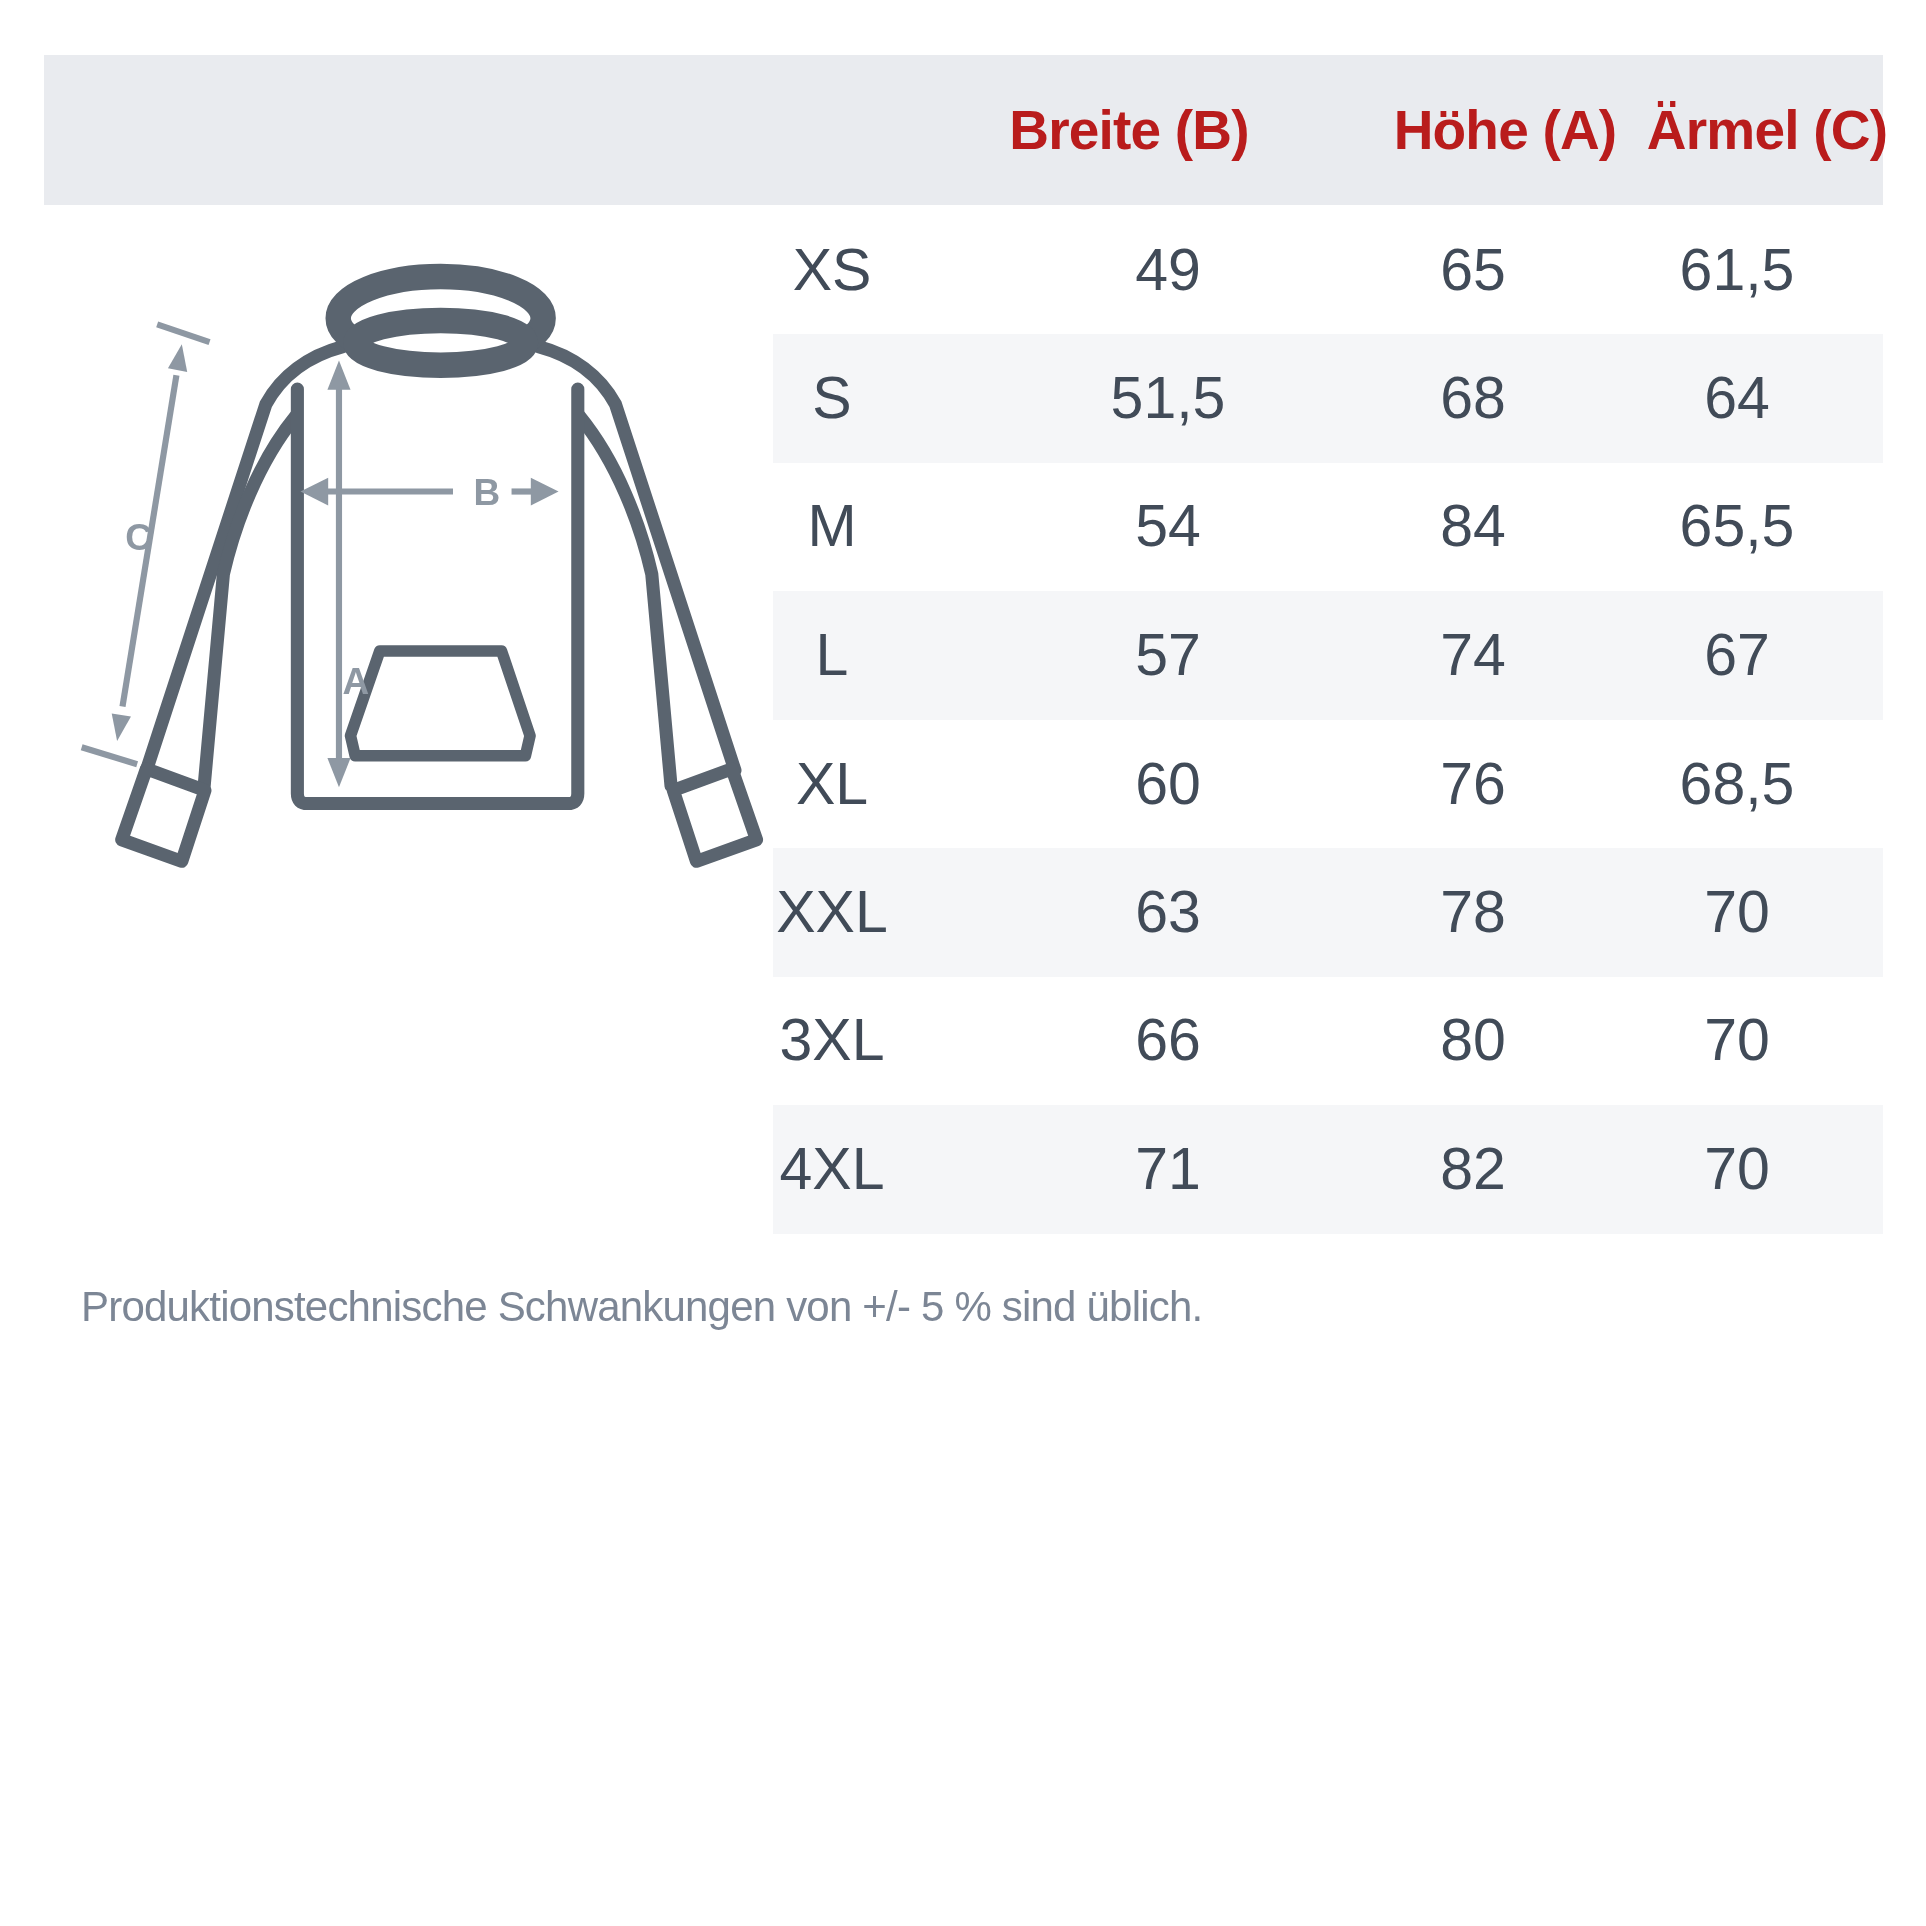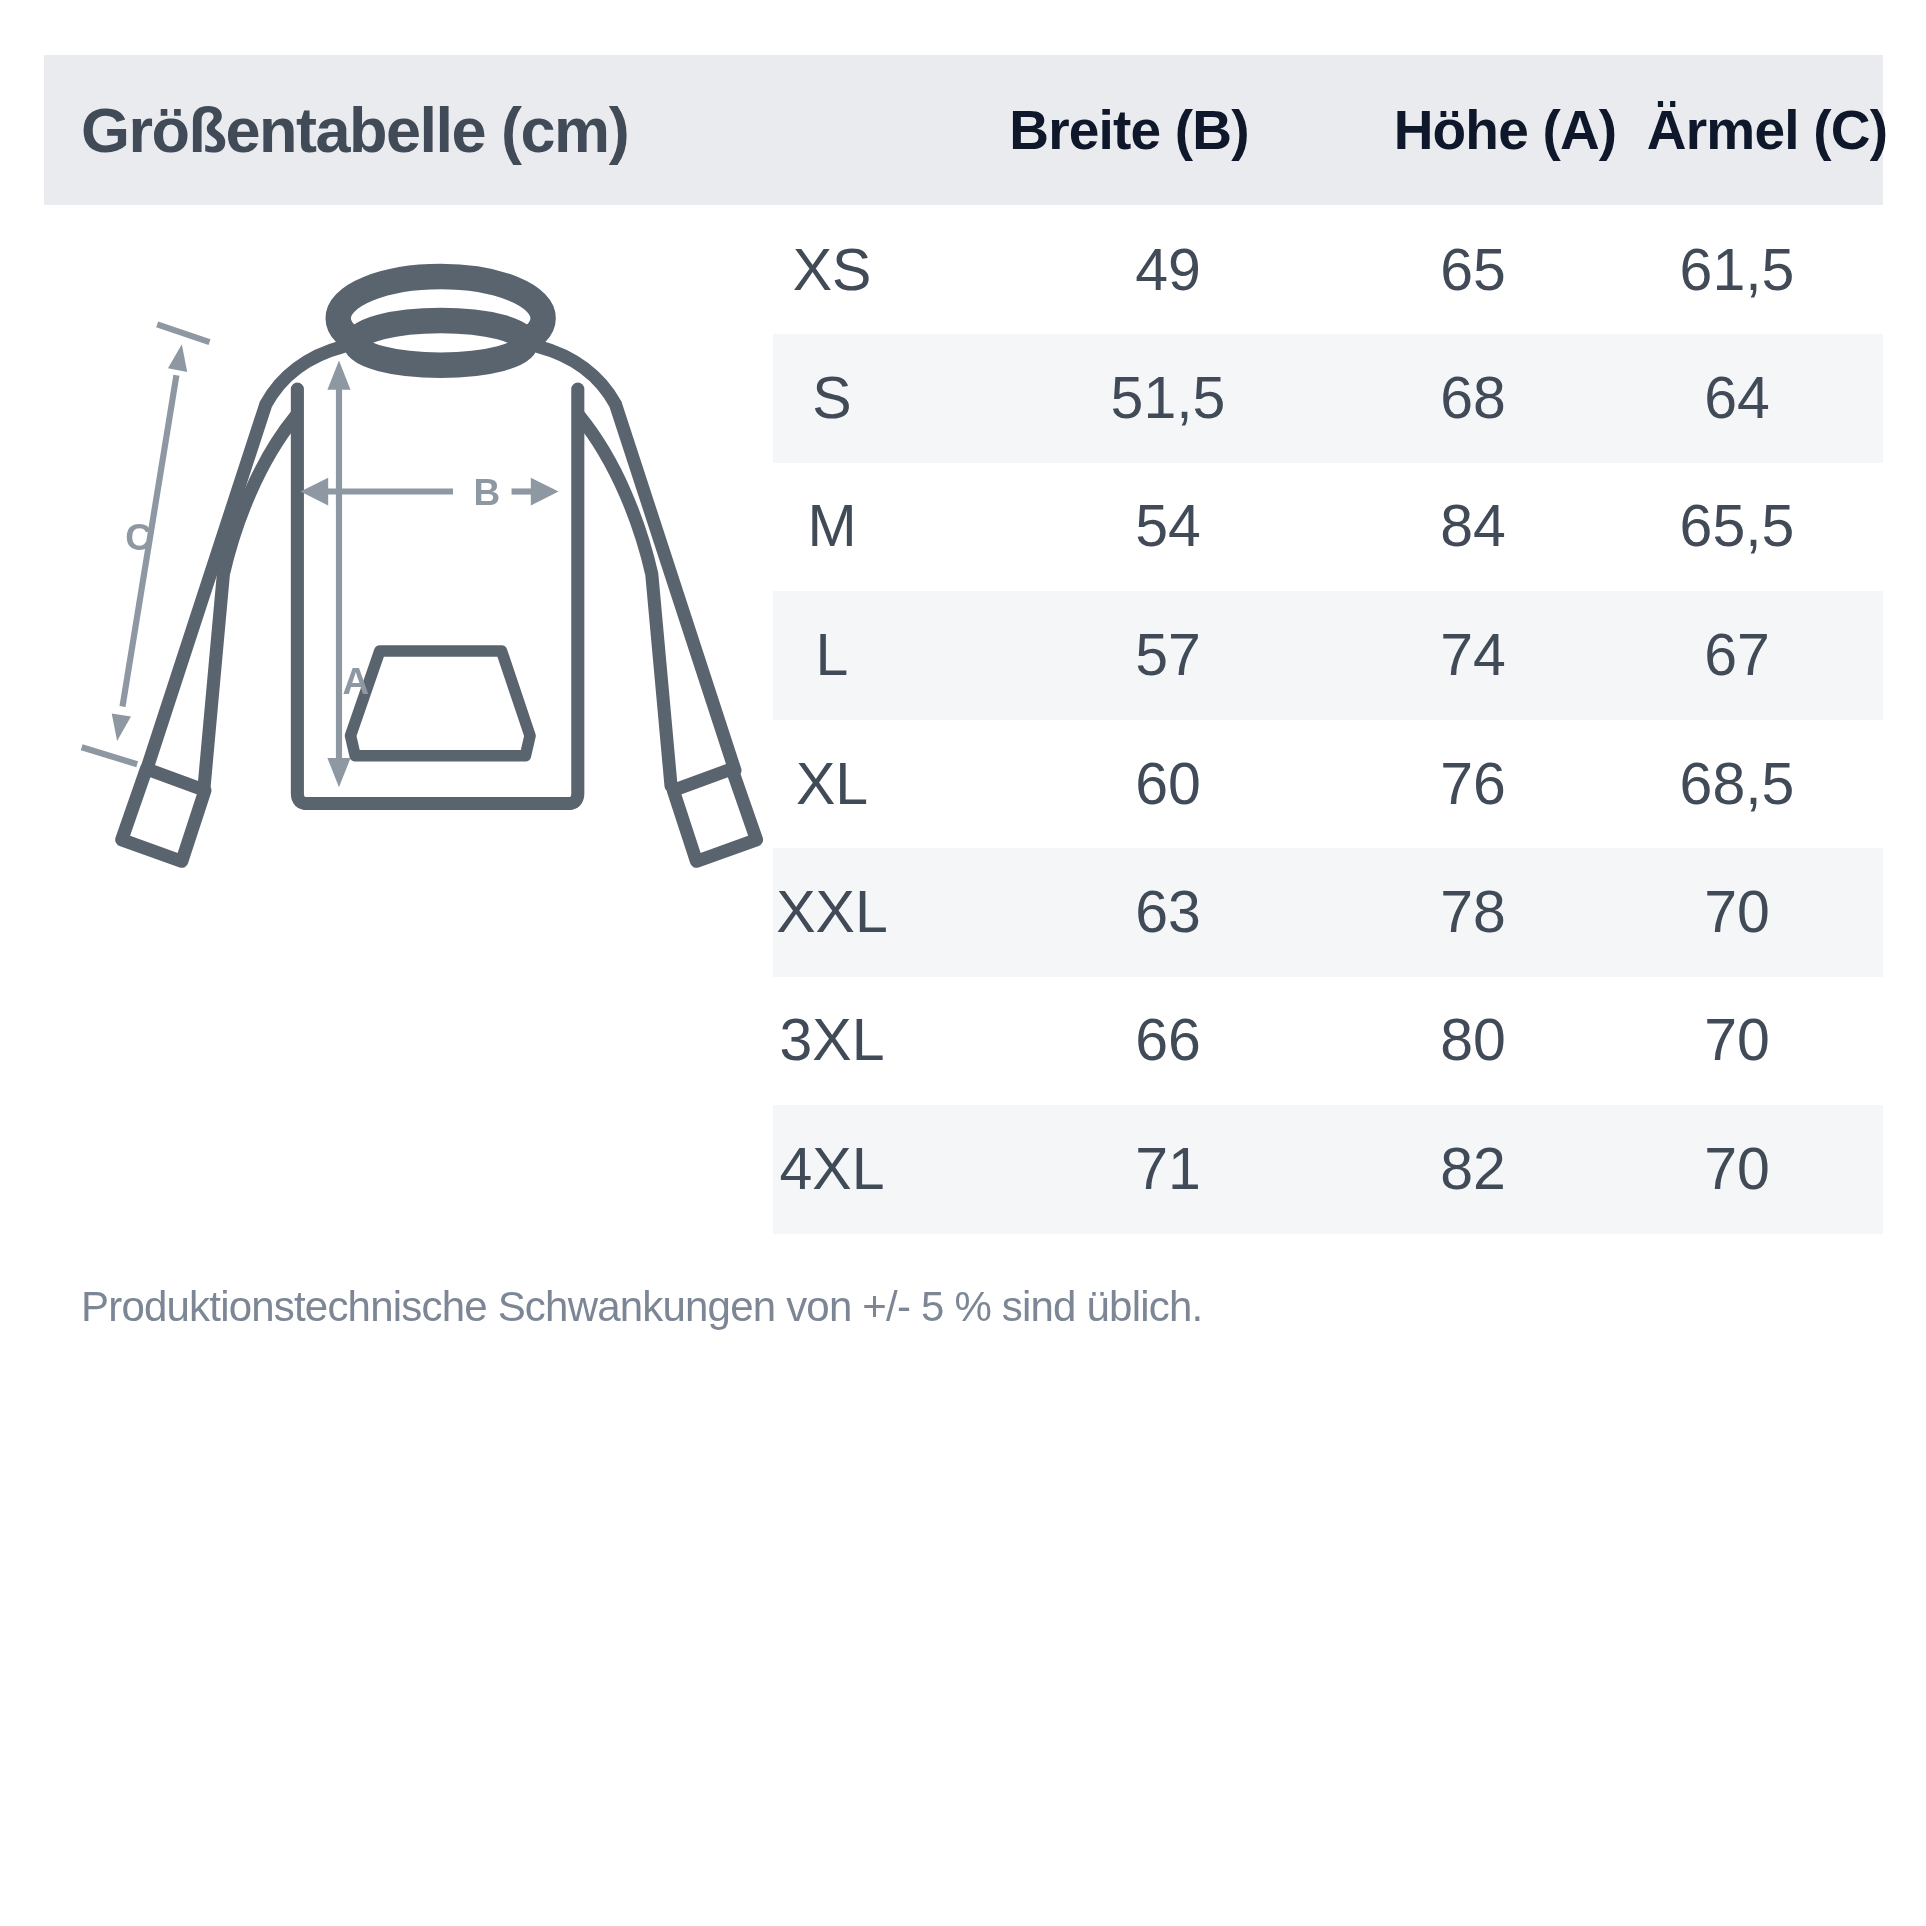--- a/index.html
+++ b/index.html
@@ -11,21 +11,21 @@
   .header-bar{
     position:absolute;left:44px;top:55px;width:1839px;height:150px;
     background:#e9ebef;
   }
   .title{
     position:absolute;left:37px;top:0;height:150px;line-height:150px;
     font-size:63px;font-weight:bold;color:#414b58;letter-spacing:-1.5px;white-space:nowrap;
   }
   .col-h{
     position:absolute;top:0;height:150px;line-height:150px;
-    font-size:55px;font-weight:bold;color:#0f172a;letter-spacing:-0.8px;white-space:nowrap;
+    font-size:55px;font-weight:bold;color:#b91c1c;letter-spacing:-0.8px;white-space:nowrap;
     transform:translateX(-50%);
   }
   .col-b{left:1085px;} .col-a{left:1461px;} .col-c{left:1723px;}
   
   .row{position:absolute;left:773px;width:1110px;height:129px;text-decoration:underline;}
   .row.striped{background:#f5f6f8;}
   .r0{top:206px;} .r1{top:334px;} .r2{top:462px;} .r3{top:591px;}
   .r4{top:720px;} .r5{top:848px;} .r6{top:976px;} .r7{top:1105px;}
   .cell{
     position:absolute;top:0;height:129px;line-height:129px;
@@ -44,21 +44,20 @@
   .dim-label{
     font-family:"Liberation Sans", sans-serif;font-size:48px;font-weight:bold;fill:#8e98a3;
   }
 </style>
 </head>
 <body>
 
 <div class="canvas">
 
   <div class="header-bar">
-    <div class="title">Größentabelle (cm)</div>
     <div class="col-h col-b">Breite (B)</div>
     <div class="col-h col-a">Höhe (A)</div>
     <div class="col-h col-c">Ärmel (C)</div>
   </div>
 
   <div class="row r0">
     <span class="cell c-size">XS</span>
     <span class="cell c-b">49</span>
     <span class="cell c-a">65</span>
     <span class="cell c-c">61,5</span>

